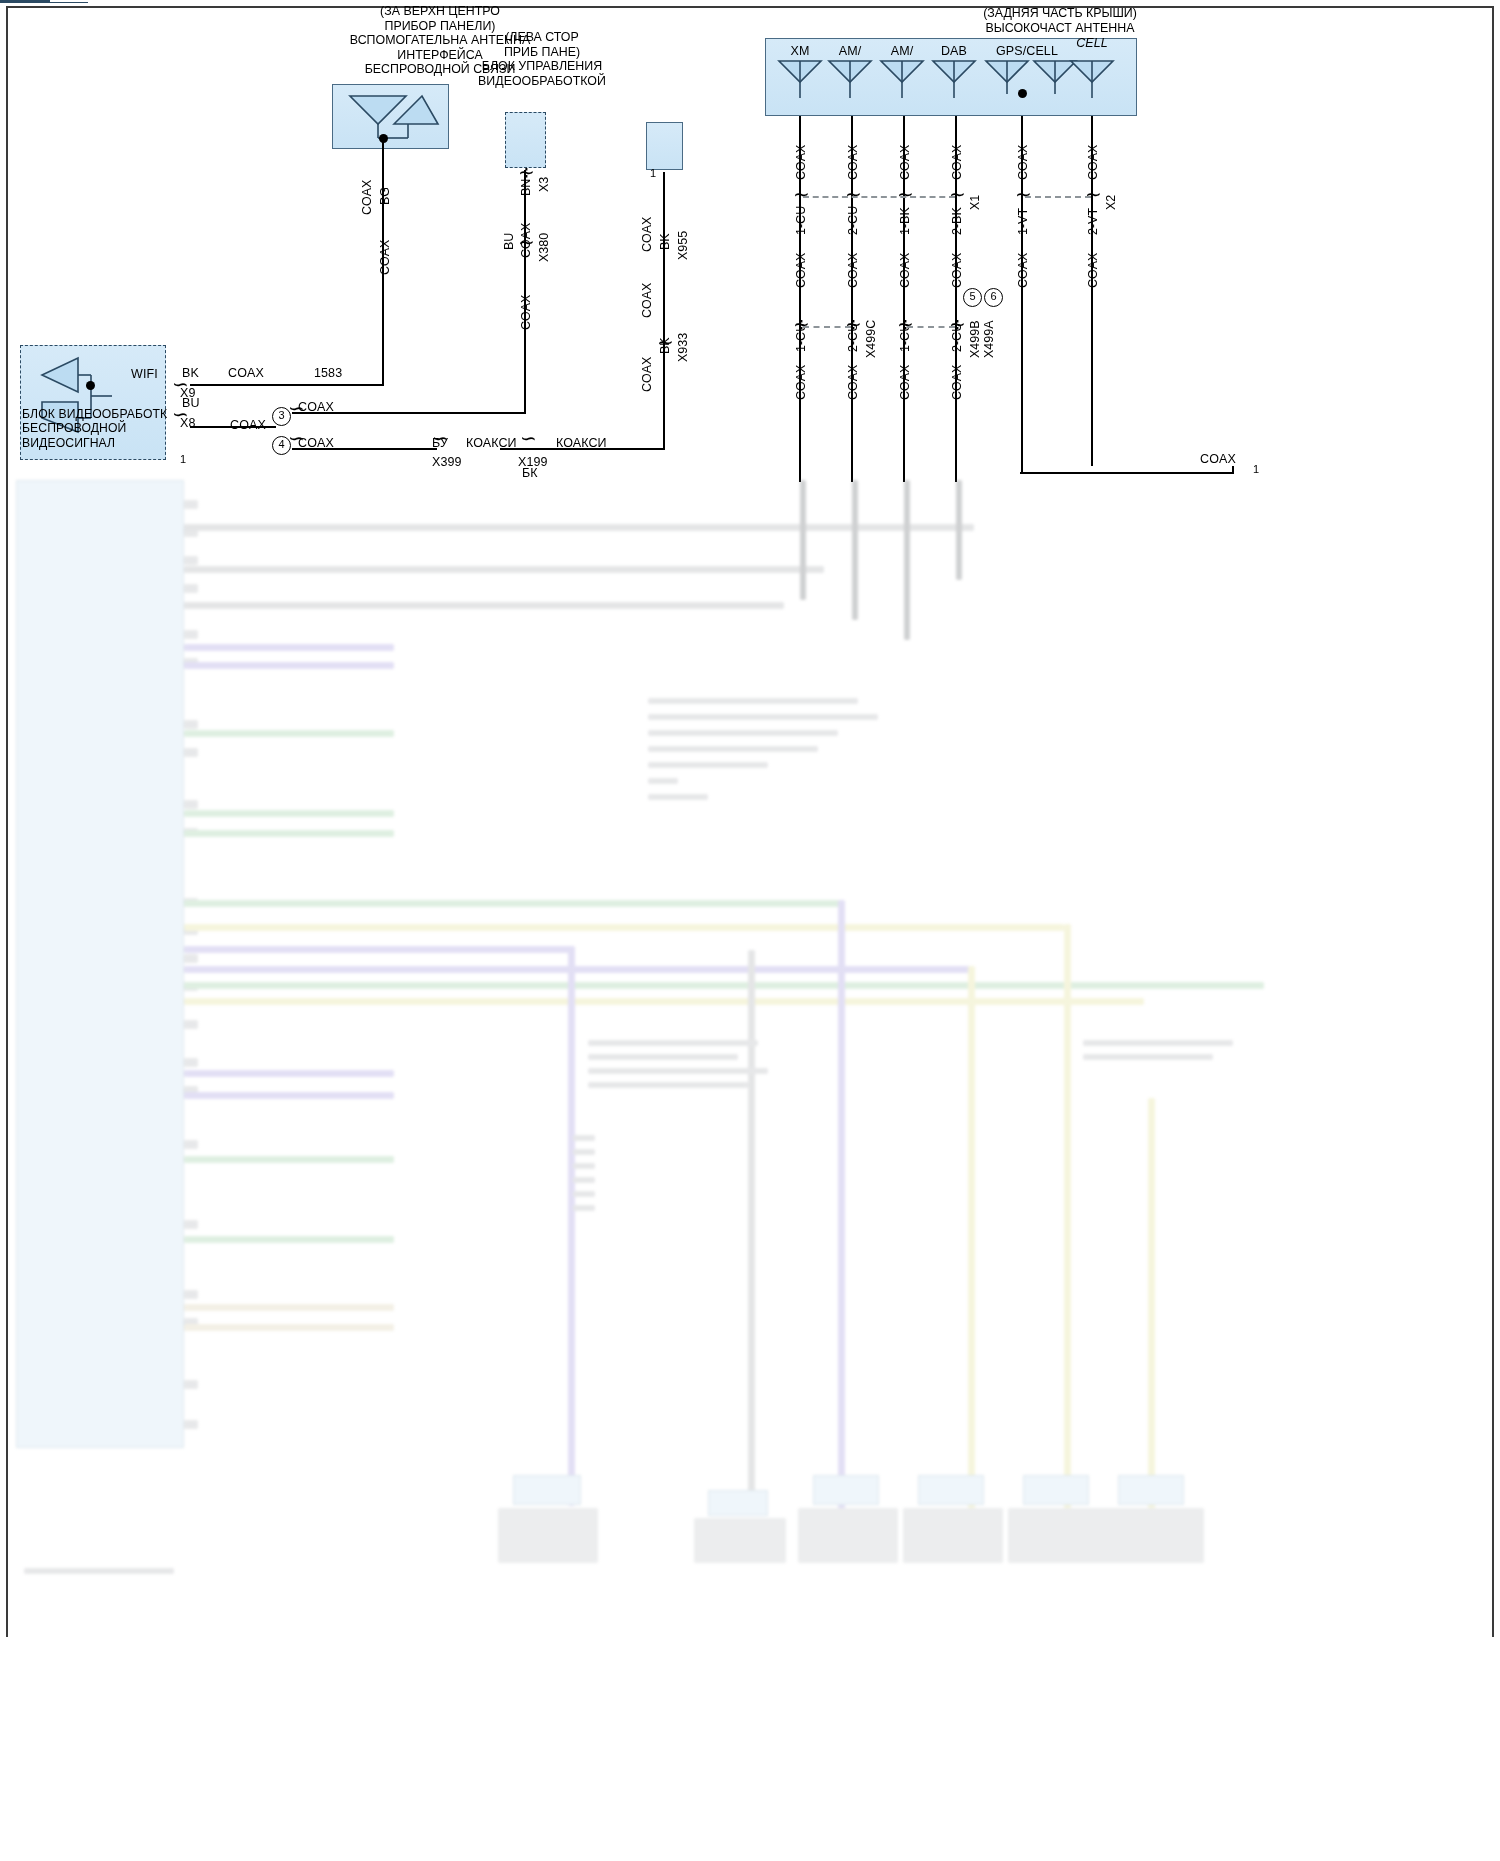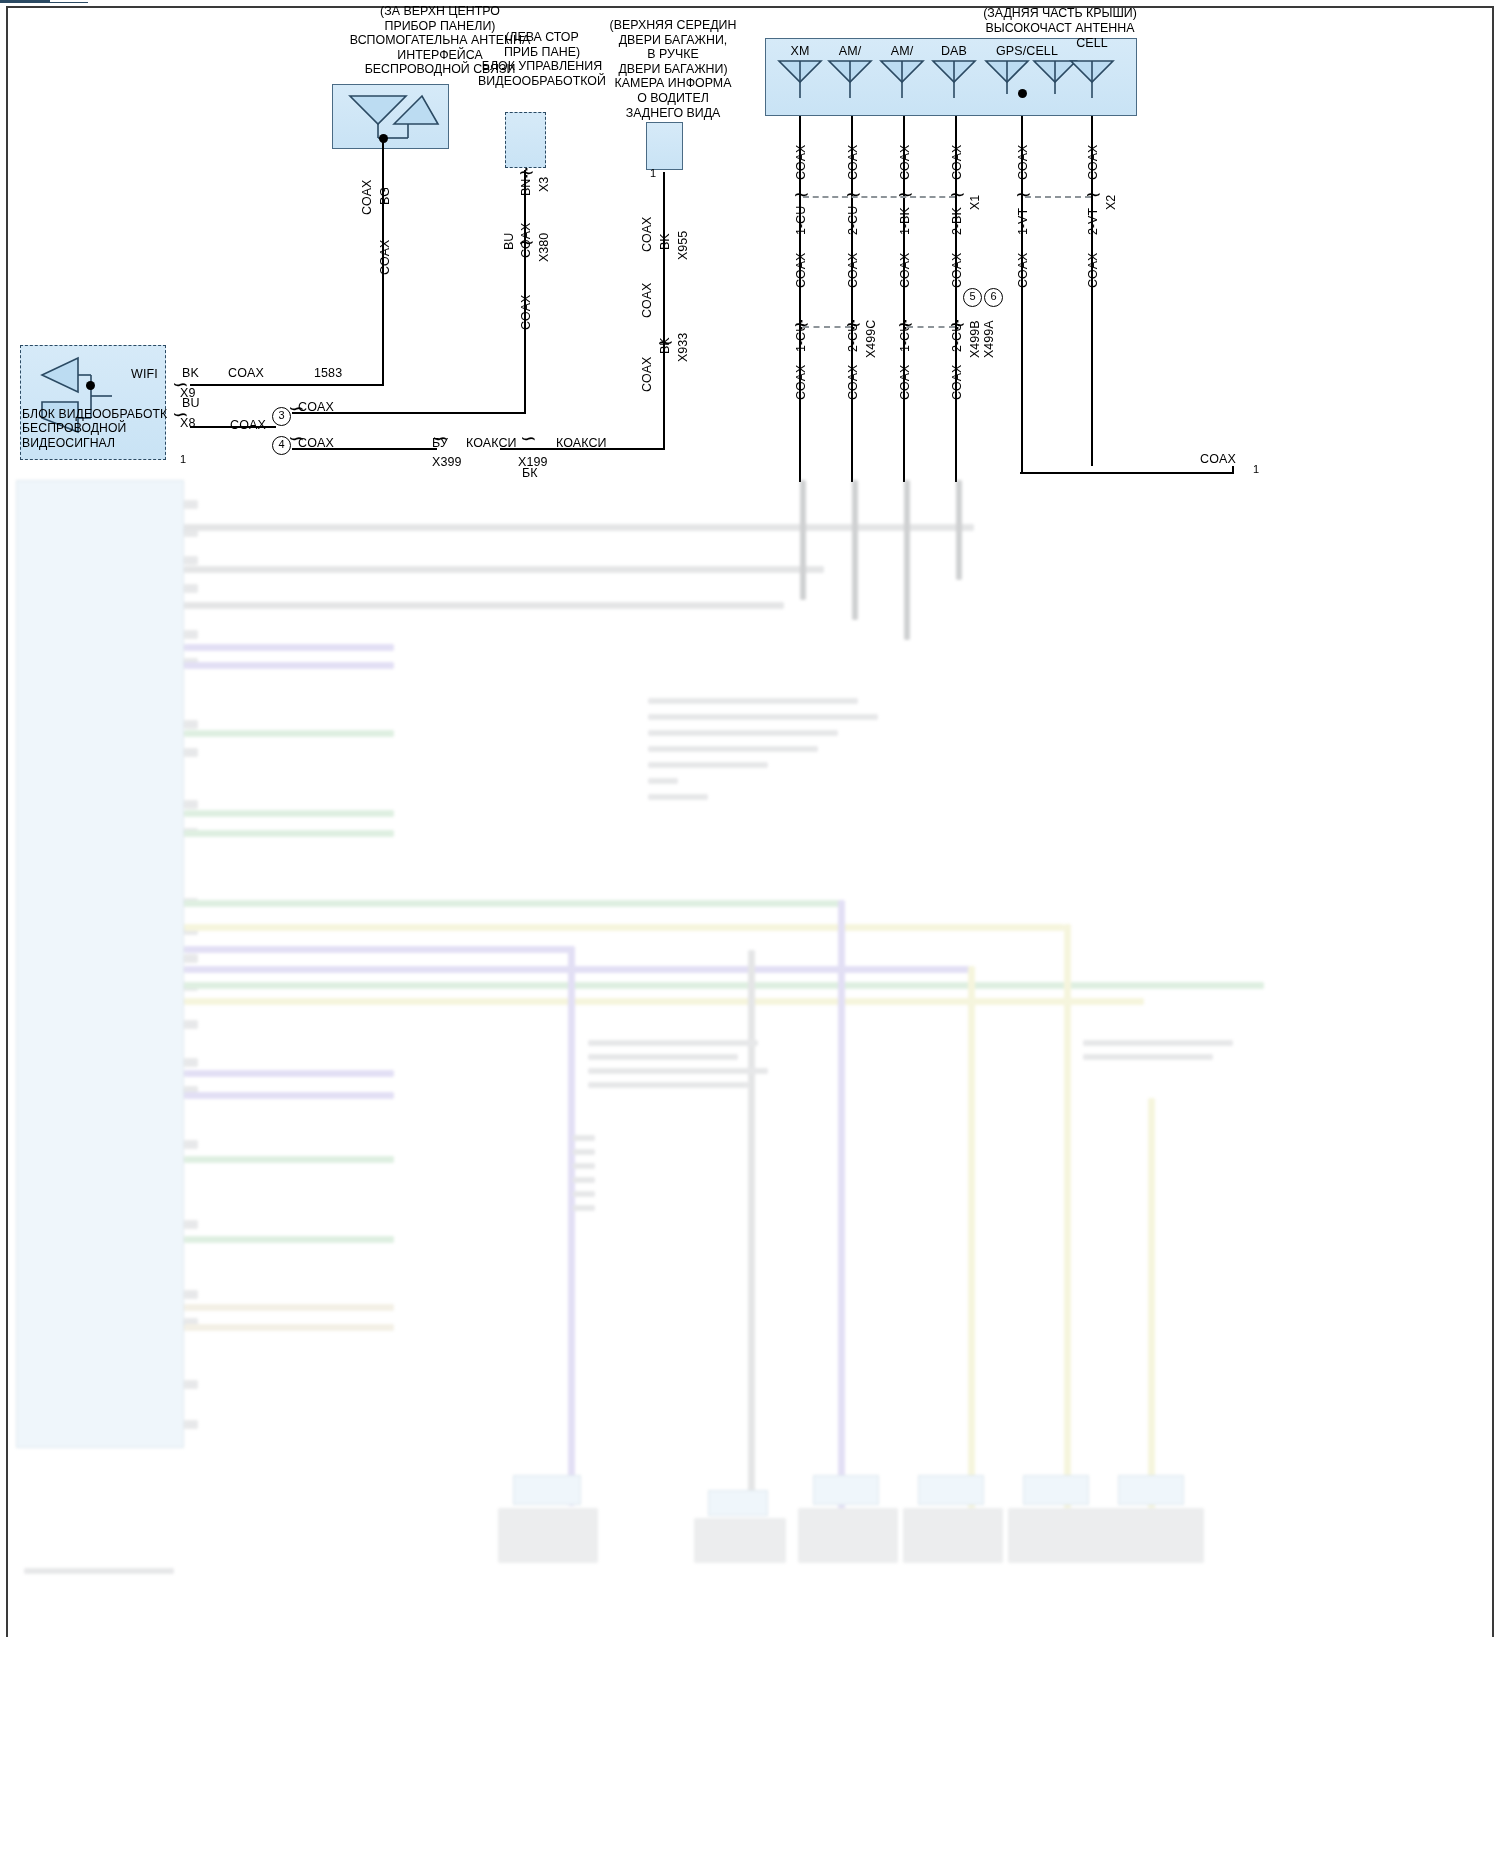--- a/index.html
+++ b/index.html
@@ -103,27 +103,20 @@
 ПРИБОР ПАНЕЛИ)
 ВСПОМОГАТЕЛЬНА АНТЕННА
 ИНТЕРФЕЙСА
 БЕСПРОВОДНОЙ СВЯЗИ</div>
 
   <div class="cap" style="left:462px;top:30px;width:160px;">(ЛЕВА СТОР
 ПРИБ ПАНЕ)
 БЛОК УПРАВЛЕНИЯ
 ВИДЕООБРАБОТКОЙ</div>
 
-  <div class="cap" style="left:598px;top:18px;width:150px;">(ВЕРХНЯЯ СЕРЕДИН
-ДВЕРИ БАГАЖНИ,
-В РУЧКЕ
-ДВЕРИ БАГАЖНИ)
-КАМЕРА ИНФОРМА
-О ВОДИТЕЛ
-ЗАДНЕГО ВИДА</div>
 
   <div class="cap" style="left:880px;top:6px;width:360px;">(ЗАДНЯЯ ЧАСТЬ КРЫШИ)
 ВЫСОКОЧАСТ АНТЕННА</div>
 
   <div class="blk" style="left:332px;top:84px;width:117px;height:65px;"></div>
   <div class="ant" style="left:348px;top:94px;">
     <svg width="92" height="50" viewBox="0 0 92 50">
       <polygon points="2,2 58,2 30,30" fill="#bcdcf2" stroke="#2b4a63" stroke-width="1.6"></polygon>
       <polygon points="46,30 74,2 90,30" fill="#bcdcf2" stroke="#2b4a63" stroke-width="1.6"></polygon>
       <line x1="30" y1="30" x2="30" y2="44" stroke="#2b4a63" stroke-width="1.6"></line>
@@ -209,21 +202,21 @@
     </div>
     <div class="ant" style="left:1033px;top:60px;">
       <svg width="44" height="40" viewBox="0 0 44 40">
         <polygon points="1,1 43,1 22,22" fill="#bcdcf2" stroke="#2b4a63" stroke-width="1.6"></polygon>
         <line x1="22" y1="1" x2="22" y2="34" stroke="#2b4a63" stroke-width="1.6"></line>
       </svg>
     </div>
     <div class="thin wh" style="left:1007px;top:93px;width:50px;"></div>
     <div class="dot" style="left:1018px;top:89px;"></div>
 
-    <div class="lbl c" style="left:1062px;top:36px;width:60px;">CELL</div>
+    <div class="lbl c" style="left:1062px;top:36px;width:60px;font-style:italic;">CELL</div>
     <div class="ant" style="left:1070px;top:60px;">
       <svg width="44" height="40" viewBox="0 0 44 40">
         <polygon points="1,1 43,1 22,22" fill="#bcdcf2" stroke="#2b4a63" stroke-width="1.6"></polygon>
         <line x1="22" y1="1" x2="22" y2="38" stroke="#2b4a63" stroke-width="1.6"></line>
       </svg>
     </div>
   </div>
 
   <div class="wire wv" style="left:799px;top:116px;height:366px;"></div>
   <div class="vtext" style="left:794px;top:180px;">COAX</div>

